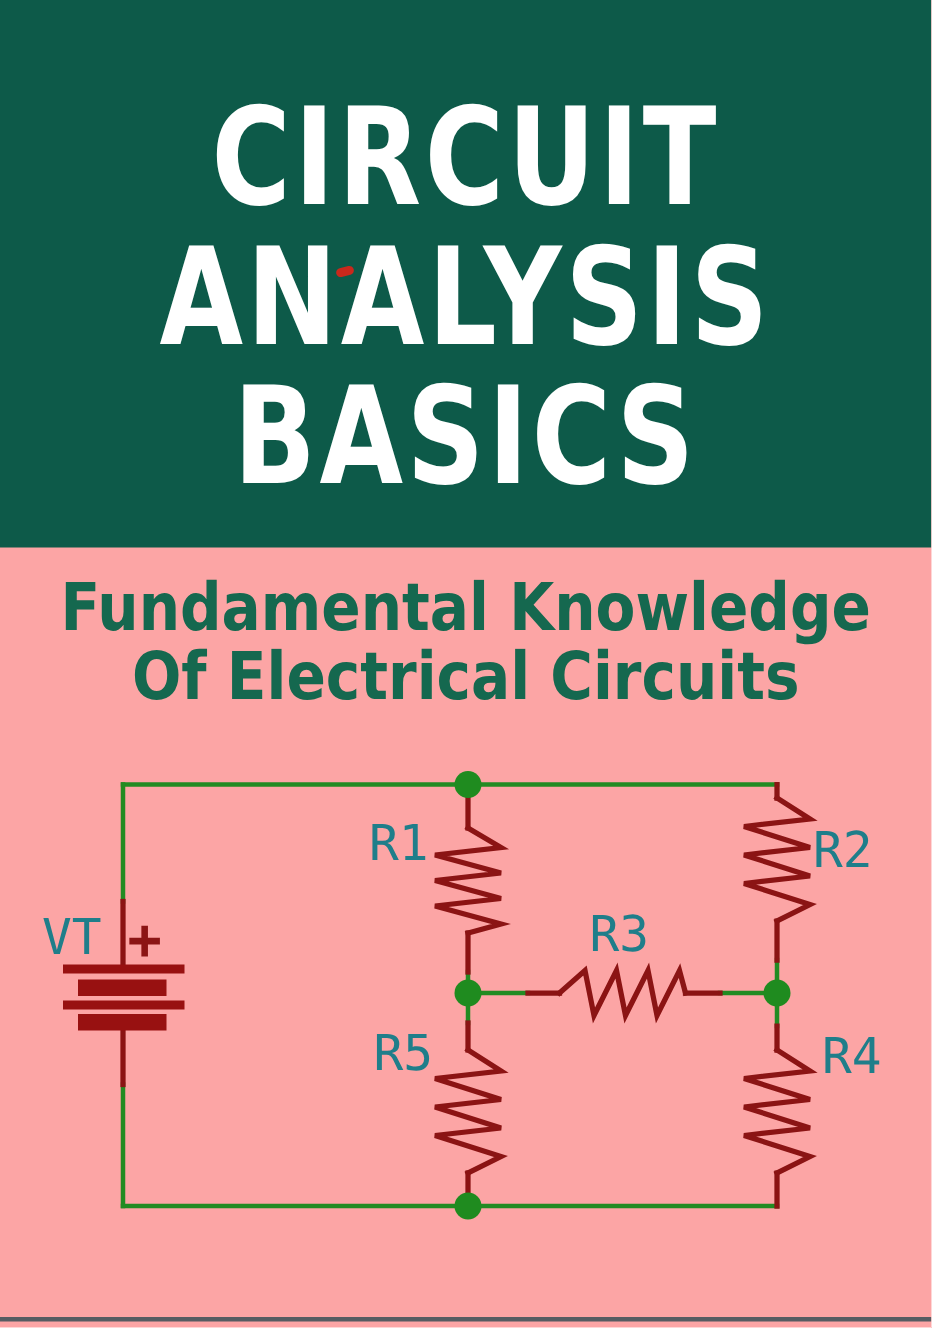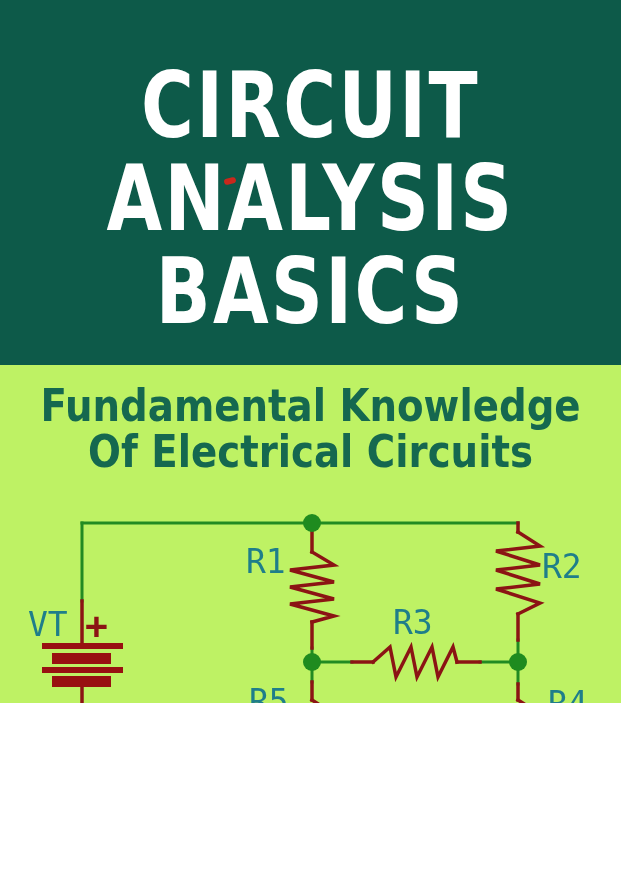--- a/index.html
+++ b/index.html
@@ -1,19 +1,19 @@
 <!DOCTYPE html>
 <html><head>
 <meta charset="utf-8">
 <style>
   html,body{margin:0;padding:0;background:#ffffff;}
   .page{
     position:relative;
-    width:621px;height:703px;
-    background:#bef264;
+    width:621px;height:885px;
+    background:#fca5a5;
     overflow:hidden;
     font-family:"DejaVu Sans", sans-serif;
   }
   
   .banner{
     position:absolute;left:0;top:0;width:621px;height:365px;
     background:#0d5a49;
   }
   .title{
     position:absolute;left:0;top:0;width:100%;

